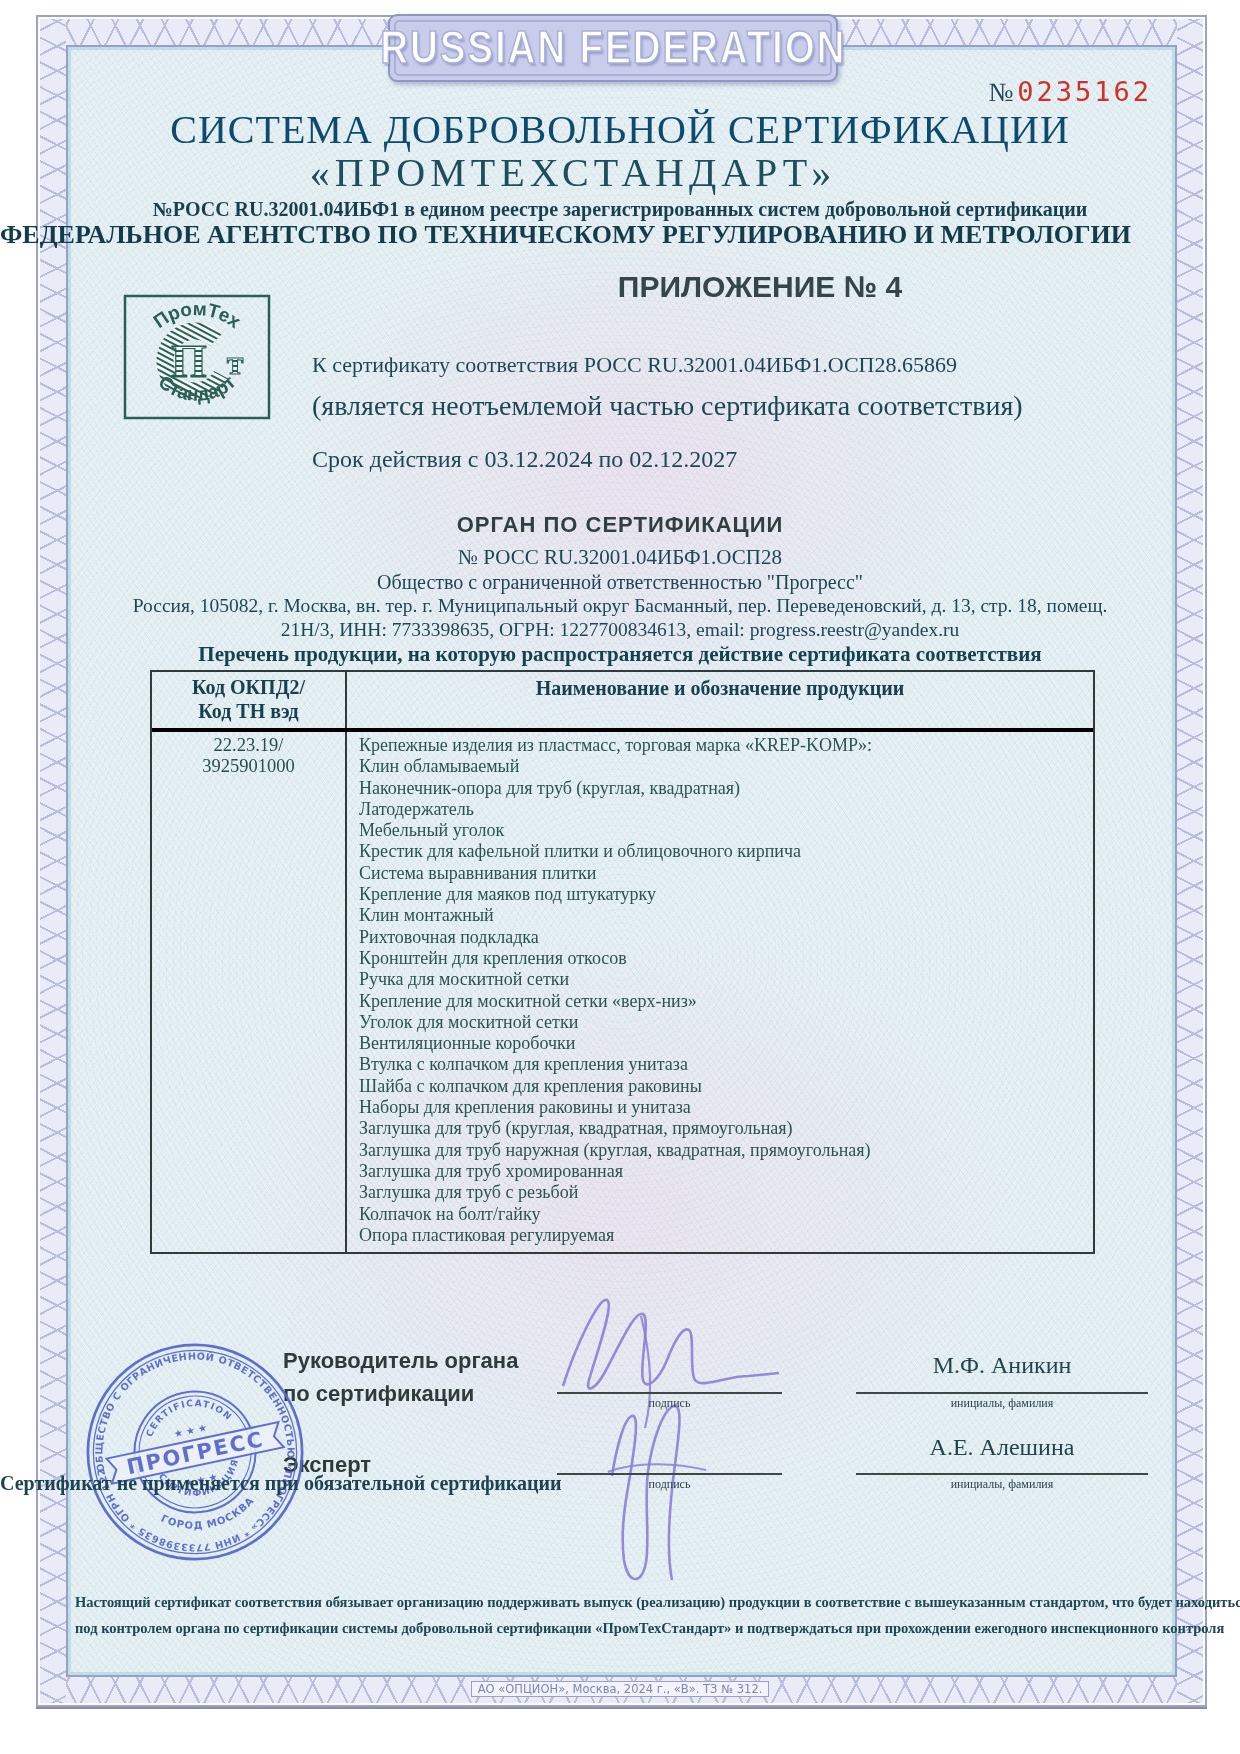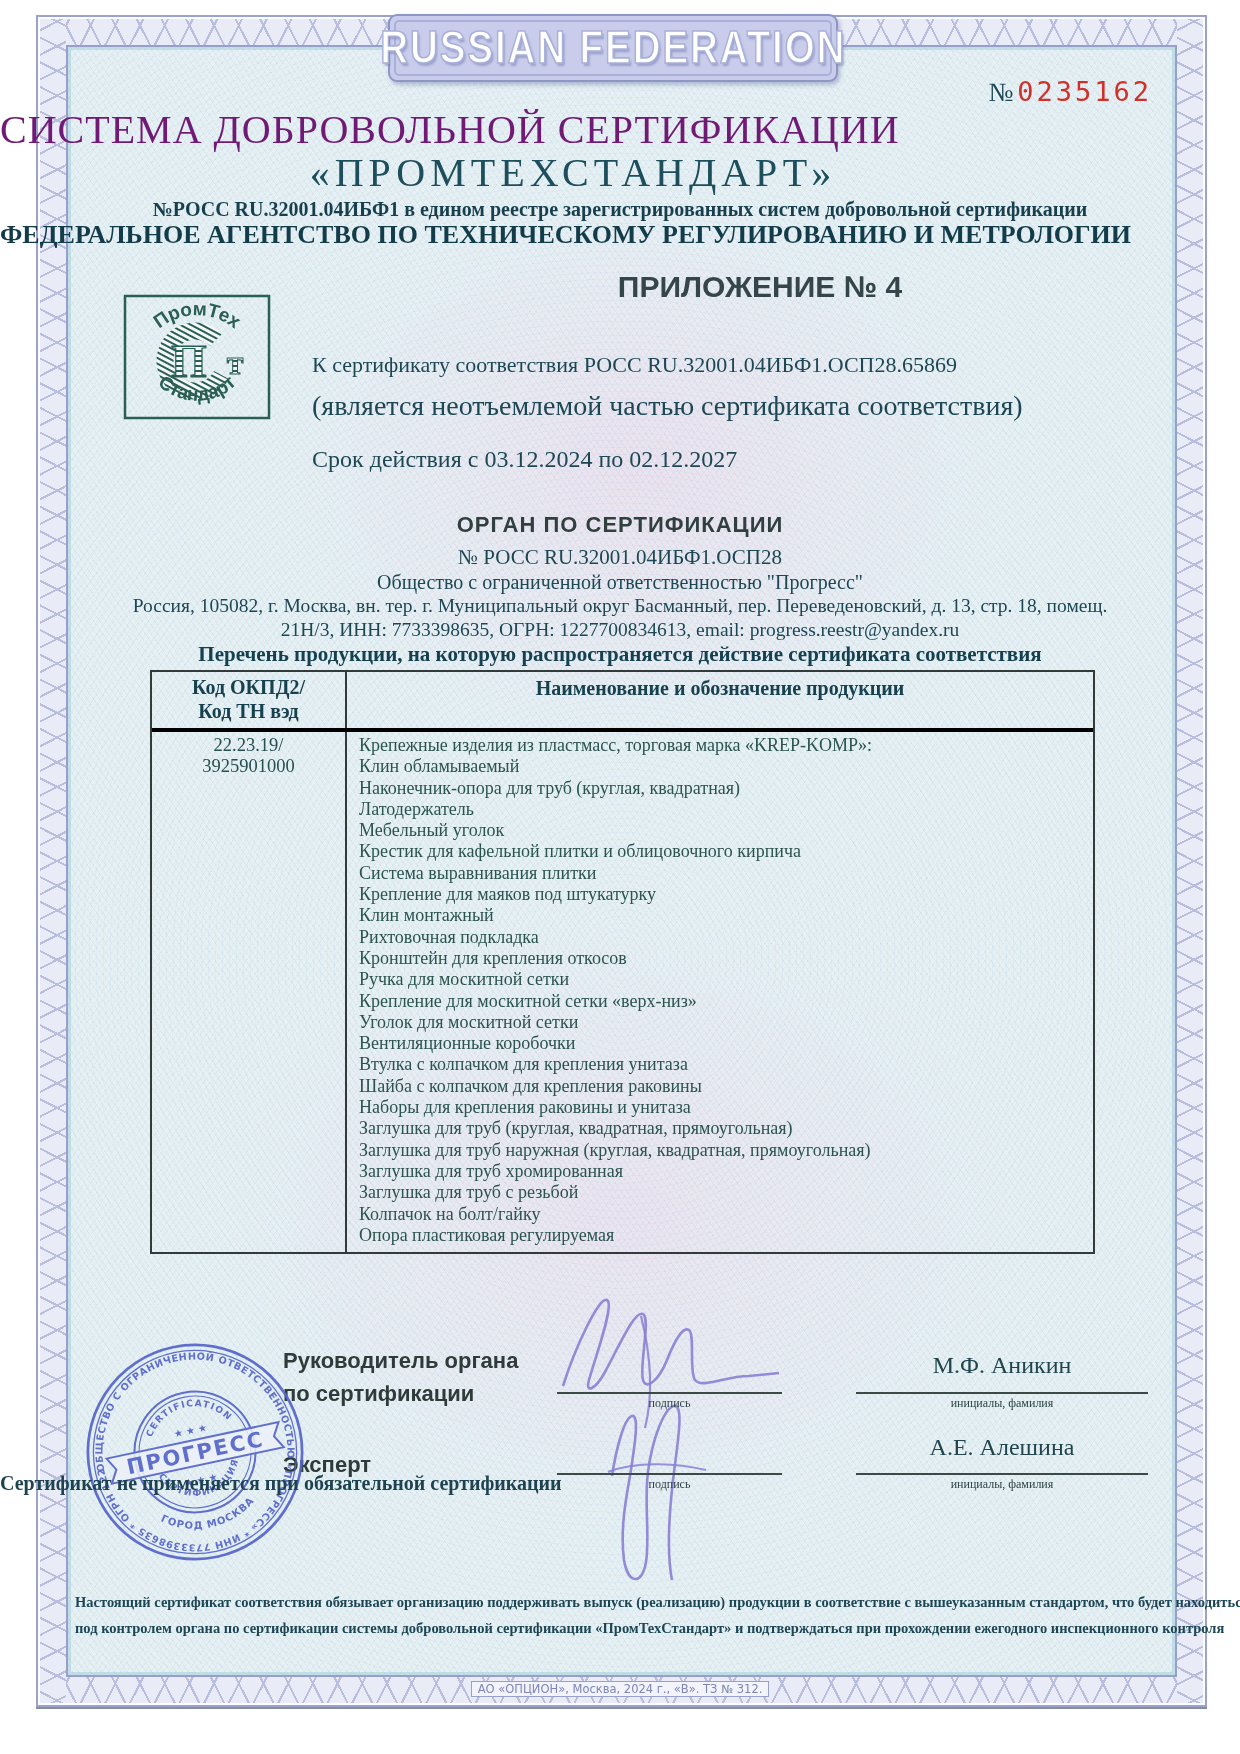--- a/index.html
+++ b/index.html
@@ -40,22 +40,22 @@
   .plaque-inner{position:absolute;left:4px;top:4px;right:4px;bottom:4px;border:2px solid #aab1d9;
           border-radius:5px;display:flex;align-items:center;justify-content:center;}
   .plaque-text{font-family:"Liberation Sans",sans-serif;font-weight:bold;font-size:42px;
           color:#ffffff;-webkit-text-stroke:1.5px #a9b0d8;letter-spacing:2px;white-space:nowrap;
           transform:scale(0.92,1.1);text-shadow:2px 2px 2px rgba(120,130,180,0.55);}
 
   
   .certno{position:absolute;top:76px;right:88px;white-space:nowrap;z-index:4;}
   .certno .pfx{font-family:"Liberation Serif",serif;font-size:26px;color:#1d4856;}
   .certno .digits{font-family:"DejaVu Sans Mono",monospace;font-size:27px;color:#d1302a;letter-spacing:3px;}
-  .title1{position:absolute;top:106px;left:0;width:1240px;font-size:40px;
-          letter-spacing:1px;color:#701a75;white-space:nowrap;}
+  .title1{position:absolute;top:106px;left:0;width:1240px;text-align:center;font-size:40px;
+          letter-spacing:1px;color:#0c4a6e;white-space:nowrap;}
   .title2{position:absolute;top:149px;left:0;width:1146px;text-align:center;font-size:40px;
           letter-spacing:5px;color:#1d4e5c;white-space:nowrap;}
   .regline{position:absolute;top:198px;left:0;width:1240px;text-align:center;font-size:20px;
           font-weight:bold;color:#173f4e;white-space:nowrap;}
   .agency{position:absolute;top:220px;left:0;width:1000px;text-align:center;font-size:26px;
           font-weight:bold;color:#133c4b;white-space:nowrap;}
   .annex{position:absolute;top:270px;left:280px;width:960px;text-align:center;
          font-family:"Liberation Sans",sans-serif;font-weight:bold;font-size:30px;color:#35464b;}
 
   .certref1{position:absolute;top:352px;left:312px;font-size:22px;color:#1c4753;white-space:nowrap;}

